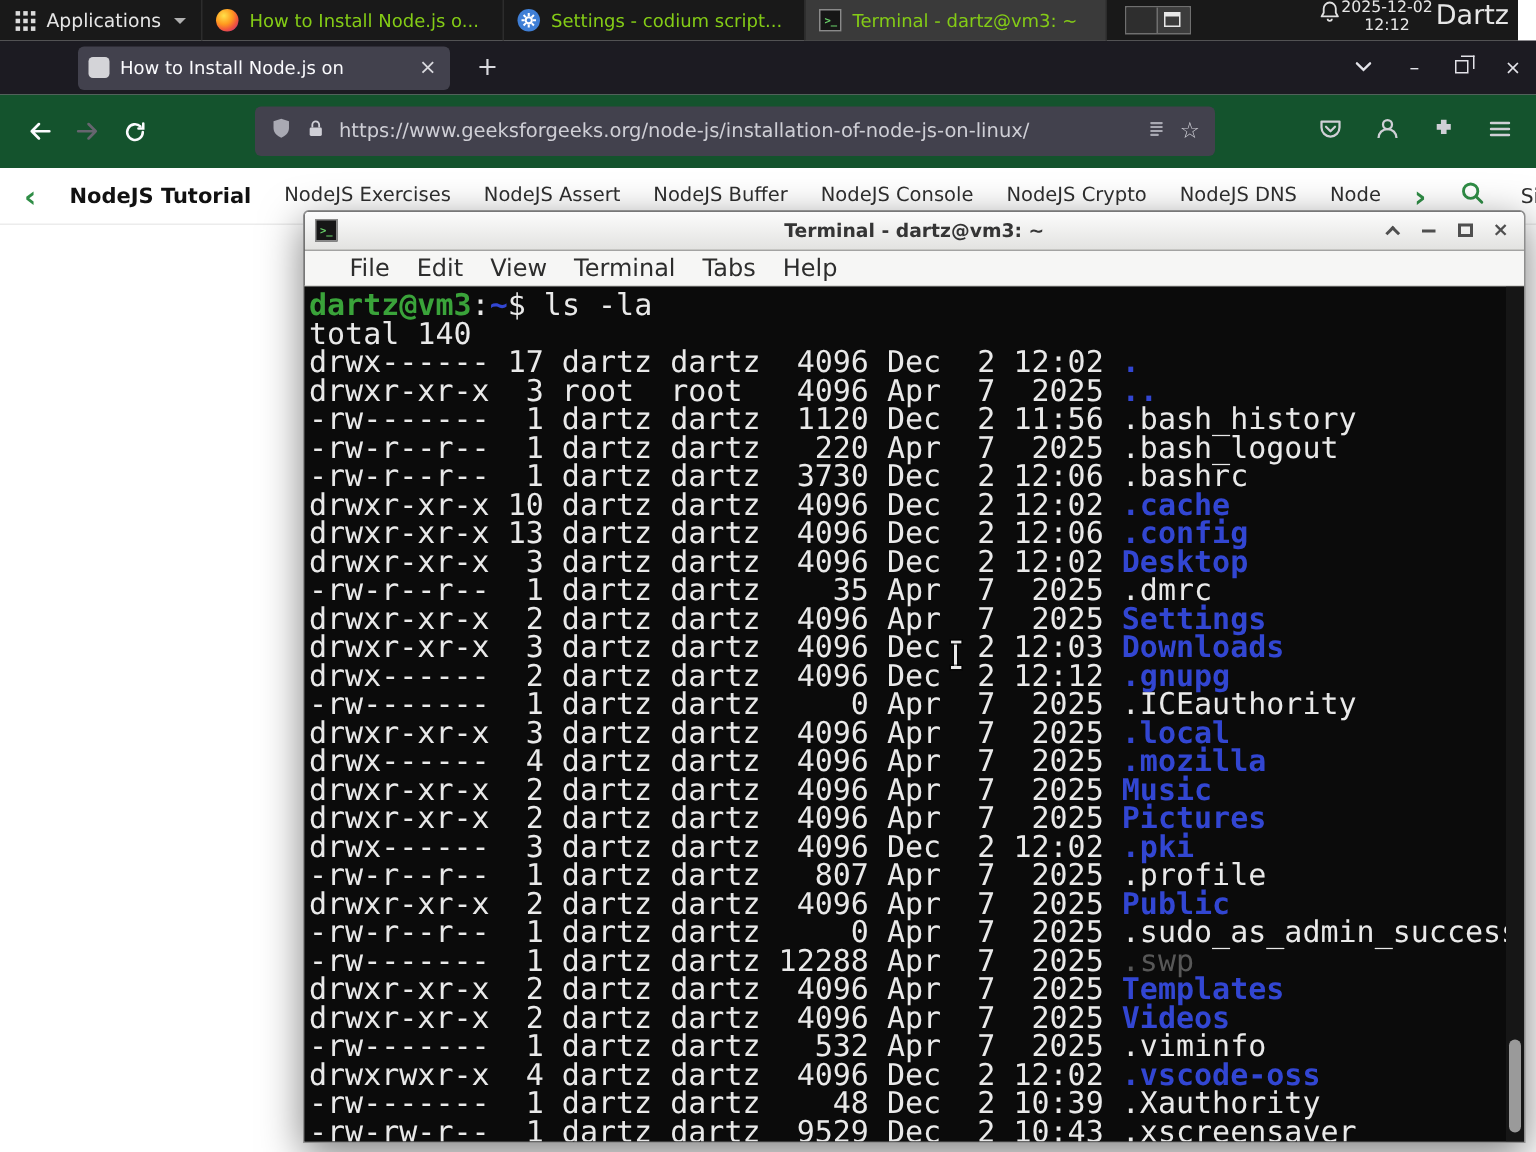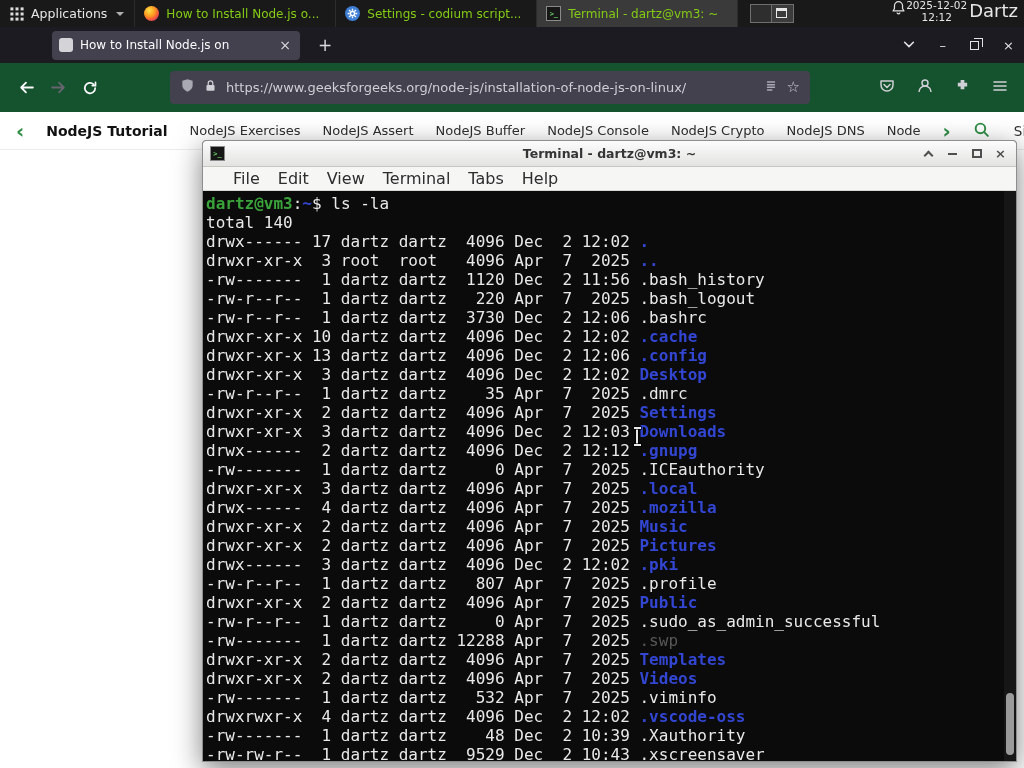--- a/index.html
+++ b/index.html
@@ -1,21 +1,21 @@
 <!DOCTYPE html>
 <html style="--gfg-green: #2f8d46; --dir-blue: #3246d2; --prompt-green: #3aa33a; --term-bg: #0b0b0b; --term-fg: #e9e9e9;"><head>
 <meta charset="utf-8">
 <style>
   *{margin:0;padding:0;box-sizing:border-box}
   html,body{width:1024px;height:768px}
   body{font-family:"DejaVu Sans","Liberation Sans",sans-serif;overflow:hidden;background:#fff}
   .screen{position:relative;width:1024px;height:768px;background:#fff;overflow:hidden}
 
   
-  .panel{position:absolute;top:0;left:0;right:0;height:27px;background:#191919;display:flex;align-items:stretch;color:#e6e6e6;z-index:100;font-size:12.5px}
+  .panel{position:absolute;top:0;left:0;right:12px;height:27px;background:#191919;display:flex;align-items:stretch;color:#e6e6e6;z-index:100;font-size:12.5px}
   .apps{display:flex;align-items:center;gap:7px;padding:0 10px;border-right:1px solid #2c2c2c;cursor:default}
   .apps-chev{width:0;height:0;border-left:4px solid transparent;border-right:4px solid transparent;border-top:4px solid #b0b0b0;margin-left:2px}
   .win-btn{display:flex;align-items:center;gap:7px;width:201px;padding:0 9px;border-right:1px solid #2c2c2c;color:#84cc16;overflow:hidden}
   .win-btn.active{background:#3a3a3a}
   .wb-label{white-space:nowrap;overflow:hidden;font-size:12px}
   .ff-icon{flex:0 0 15px;width:15px;height:15px;border-radius:50%;background:radial-gradient(circle at 35% 30%,#ffe14a,#ff9a1f 40%,#f2553d 65%,#b62a8a 95%)}
   .settings-icon{flex:0 0 15px;width:15px;height:15px;border-radius:50%;background:#3f7fd6;display:flex;align-items:center;justify-content:center}
   .mini-term{flex:0 0 15px;width:15px;height:15px;background:#161616;border:1px solid #8a8a8a;color:#69d069;display:flex;align-items:center;justify-content:center}
   .mini-term::after{content:">_";font:bold 7px "DejaVu Sans Mono",monospace}
   .pager{display:flex;margin-left:12px;align-self:center;height:19px;border:1px solid #6f6f6f}
@@ -58,21 +58,21 @@
   .term-titlebar{height:26px;flex:0 0 26px;background:linear-gradient(#fcfcfc,#e3e3e1);border-bottom:1px solid #c6c6c3;display:flex;align-items:center;padding:0 7px;position:relative}
   .term-title{position:absolute;left:0;right:0;text-align:center;font-size:12.5px;font-weight:bold;color:#353535;pointer-events:none}
   .term-buttons{margin-left:auto;display:flex;align-items:center;gap:7px}
   .term-buttons>span{width:17px;height:17px;display:flex;align-items:center;justify-content:center}
   .i-chev-up{width:7px;height:7px;border:solid #4f4f4f;border-width:2px 2px 0 0;transform:rotate(-45deg);margin-top:4px}
   .i-minus{width:9px;height:2px;background:#4f4f4f}
   .i-max{width:10px;height:9px;border:2px solid #4f4f4f}
   .i-x{font:bold 13px "DejaVu Sans",sans-serif;color:#4f4f4f}
   .term-menubar{height:24px;flex:0 0 24px;background:#f6f6f5;border-bottom:1px solid #d9d9d6;display:flex;align-items:flex-end;padding-left:21px;font-size:16px;color:#2d2d2d}
   .menu-item{padding:2px 9px}
-  .term-body{flex:1;position:relative;background:var(--term-bg,#0b0b0b);color:var(--term-fg,#e9e9e9);font-family:"DejaVu Sans Mono",monospace;font-size:16px;line-height:19px;padding:3px 16px 0 3px;overflow:hidden}
+  .term-body{flex:1;position:relative;background:var(--term-bg,#0b0b0b);color:var(--term-fg,#e9e9e9);font-family:"DejaVu Sans Mono",monospace;font-size:20px;line-height:19px;padding:3px 16px 0 3px;overflow:hidden}
   .trow{white-space:pre}
   .n-dir,.p-path{color:var(--dir-blue,#3246d2);font-weight:bold}
   .n-dim{color:#585858}
   .p-user{color:var(--prompt-green,#3aa33a);font-weight:bold}
   .term-scroll{position:absolute;top:0;right:0;bottom:0;width:12px;background:#161616}
   .scroll-thumb{position:absolute;right:2px;bottom:6px;width:8px;height:62px;border-radius:4px;background:#9a9a9a}
 
   
   .ibeam{position:absolute;left:636px;top:429px;width:2px;height:15px;background:#e8e8e8;outline:1px solid rgba(0,0,0,.55);z-index:200}
   .ibeam::before,.ibeam::after{content:"";position:absolute;left:-2.5px;width:7px;height:2px;background:#e8e8e8;outline:1px solid rgba(0,0,0,.55)}

